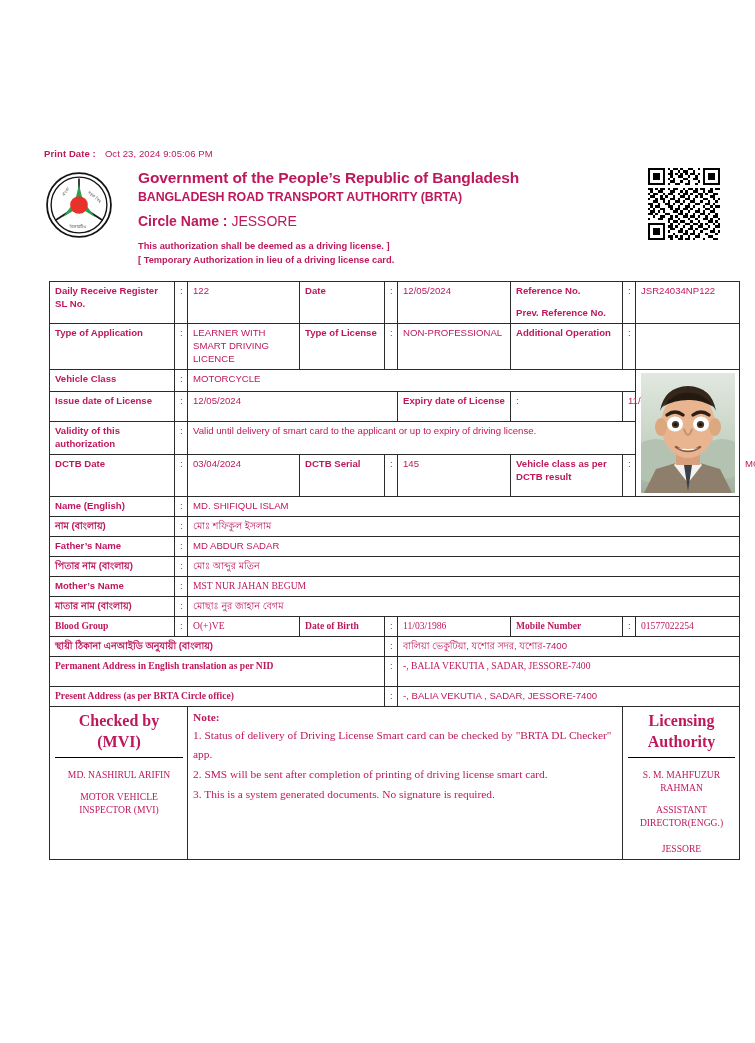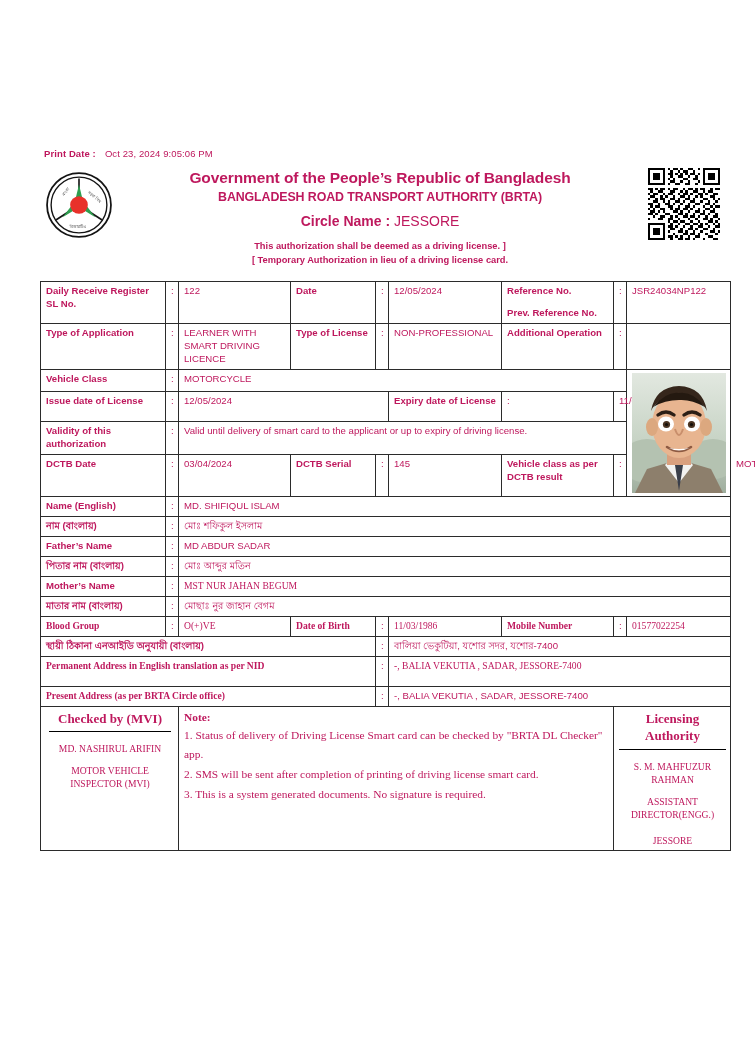--- a/index.html
+++ b/index.html
@@ -48,24 +48,24 @@
   }
   .qr {
     position: absolute;
     right: 0px;
     top: 0px;
     width: 72px;
     height: 72px;
   }
   .head-text {
     position: absolute;
-    left: 90px;
+    left: 98px;
     right: 90px;
     top: 0;
-    text-align: center;
+    text-align: left;
   }
   .h-title {
     font-size: 15.5px;
     font-weight: bold;
     letter-spacing: -0.1px;
     line-height: 1.25;
   }
   .h-sub {
     font-size: 12.4px;
     font-weight: bold;
@@ -81,21 +81,21 @@
   .h-note {
     font-size: 9.3px;
     font-weight: bold;
     margin-top: 11px;
     line-height: 1.45;
   }
 
   
   table.doc {
     position: absolute;
-    left: 40px;
+    left: 49px;
     top: 281px;
     width: 680px;
     border-collapse: collapse;
     table-layout: fixed;
     padding-left: 9px;
   }
   table.doc td {
     border: 1px solid #2b2b2b;
     padding: 3px 4px 3px 5px;
     vertical-align: top;
@@ -149,21 +149,21 @@
     padding: 6px 7px;
   }
   .foot-center {
     text-align: center;
     font-family: "Liberation Serif", serif;
     font-size: 11.4px;
     line-height: 1.75;
   }
   .foot-head {
     font-weight: bold;
-    font-size: 13px;
+    font-size: 16px;
     display: inline-block;
     border-bottom: 1.3px solid #000;
     padding: 0 9px 4px 9px;
     margin-bottom: 11px;
   }
   .note-title {
     font-family: "Liberation Serif", serif;
     font-weight: bold;
     font-size: 11.4px;
   }

